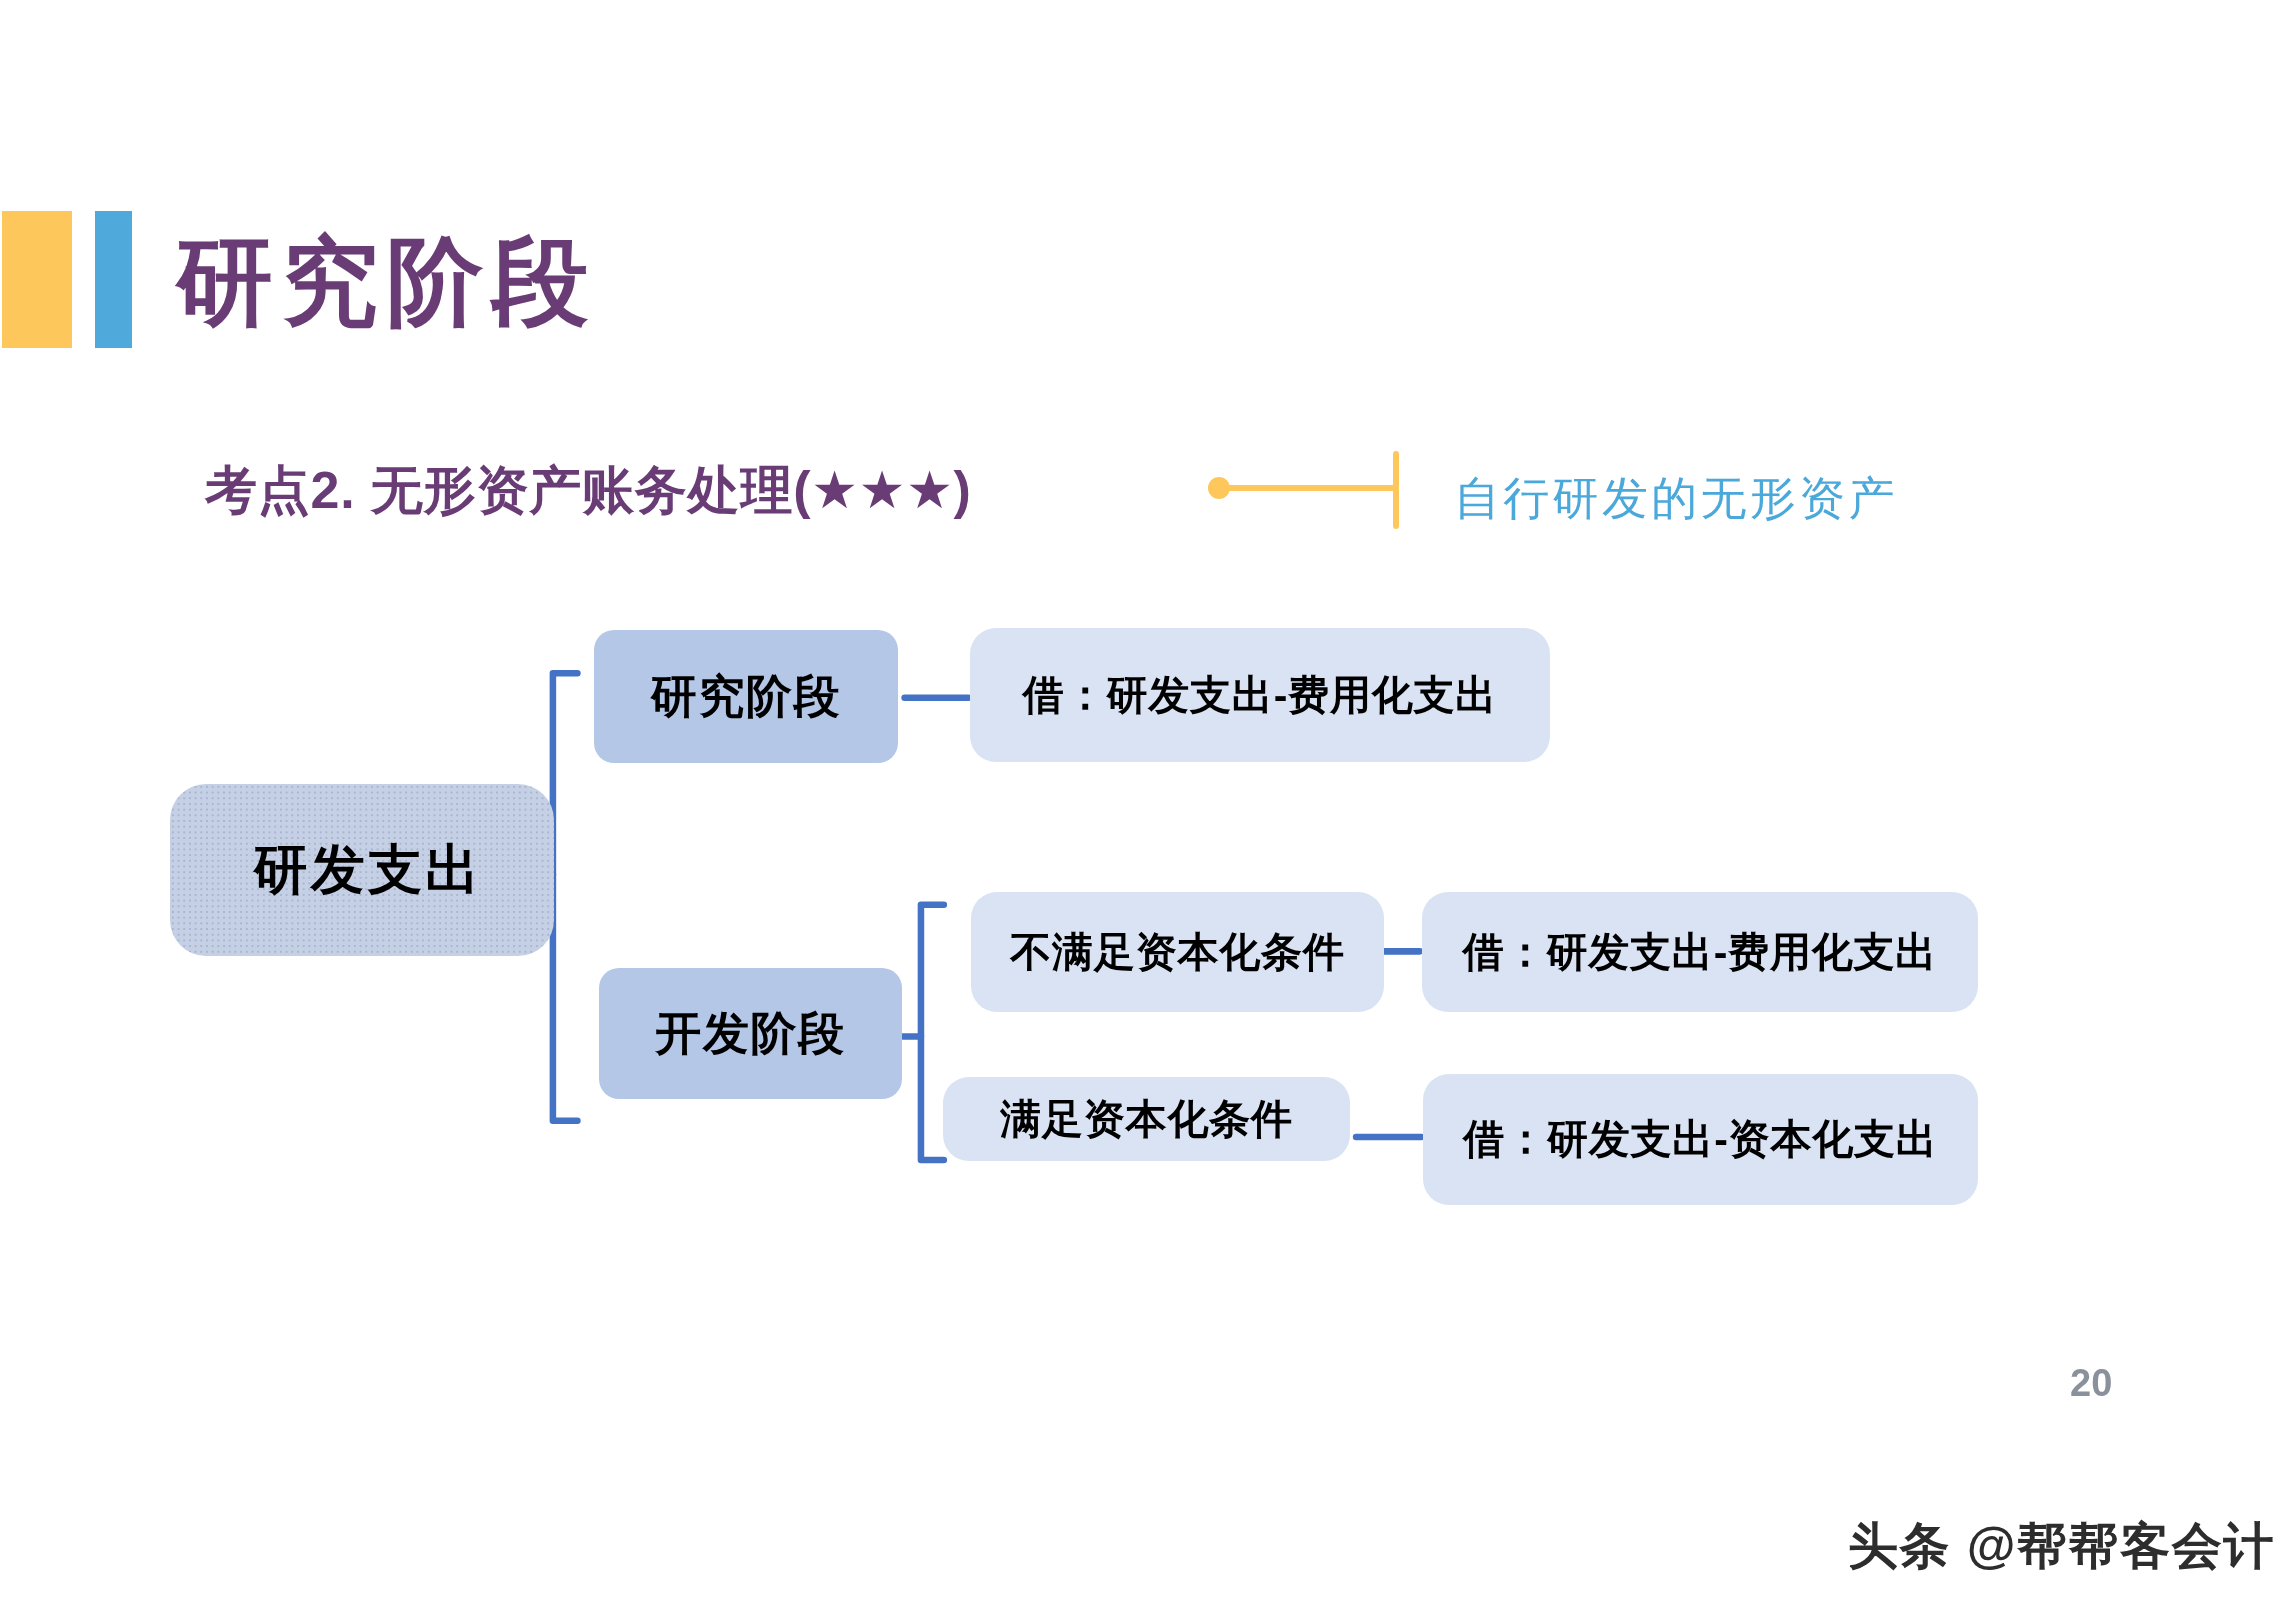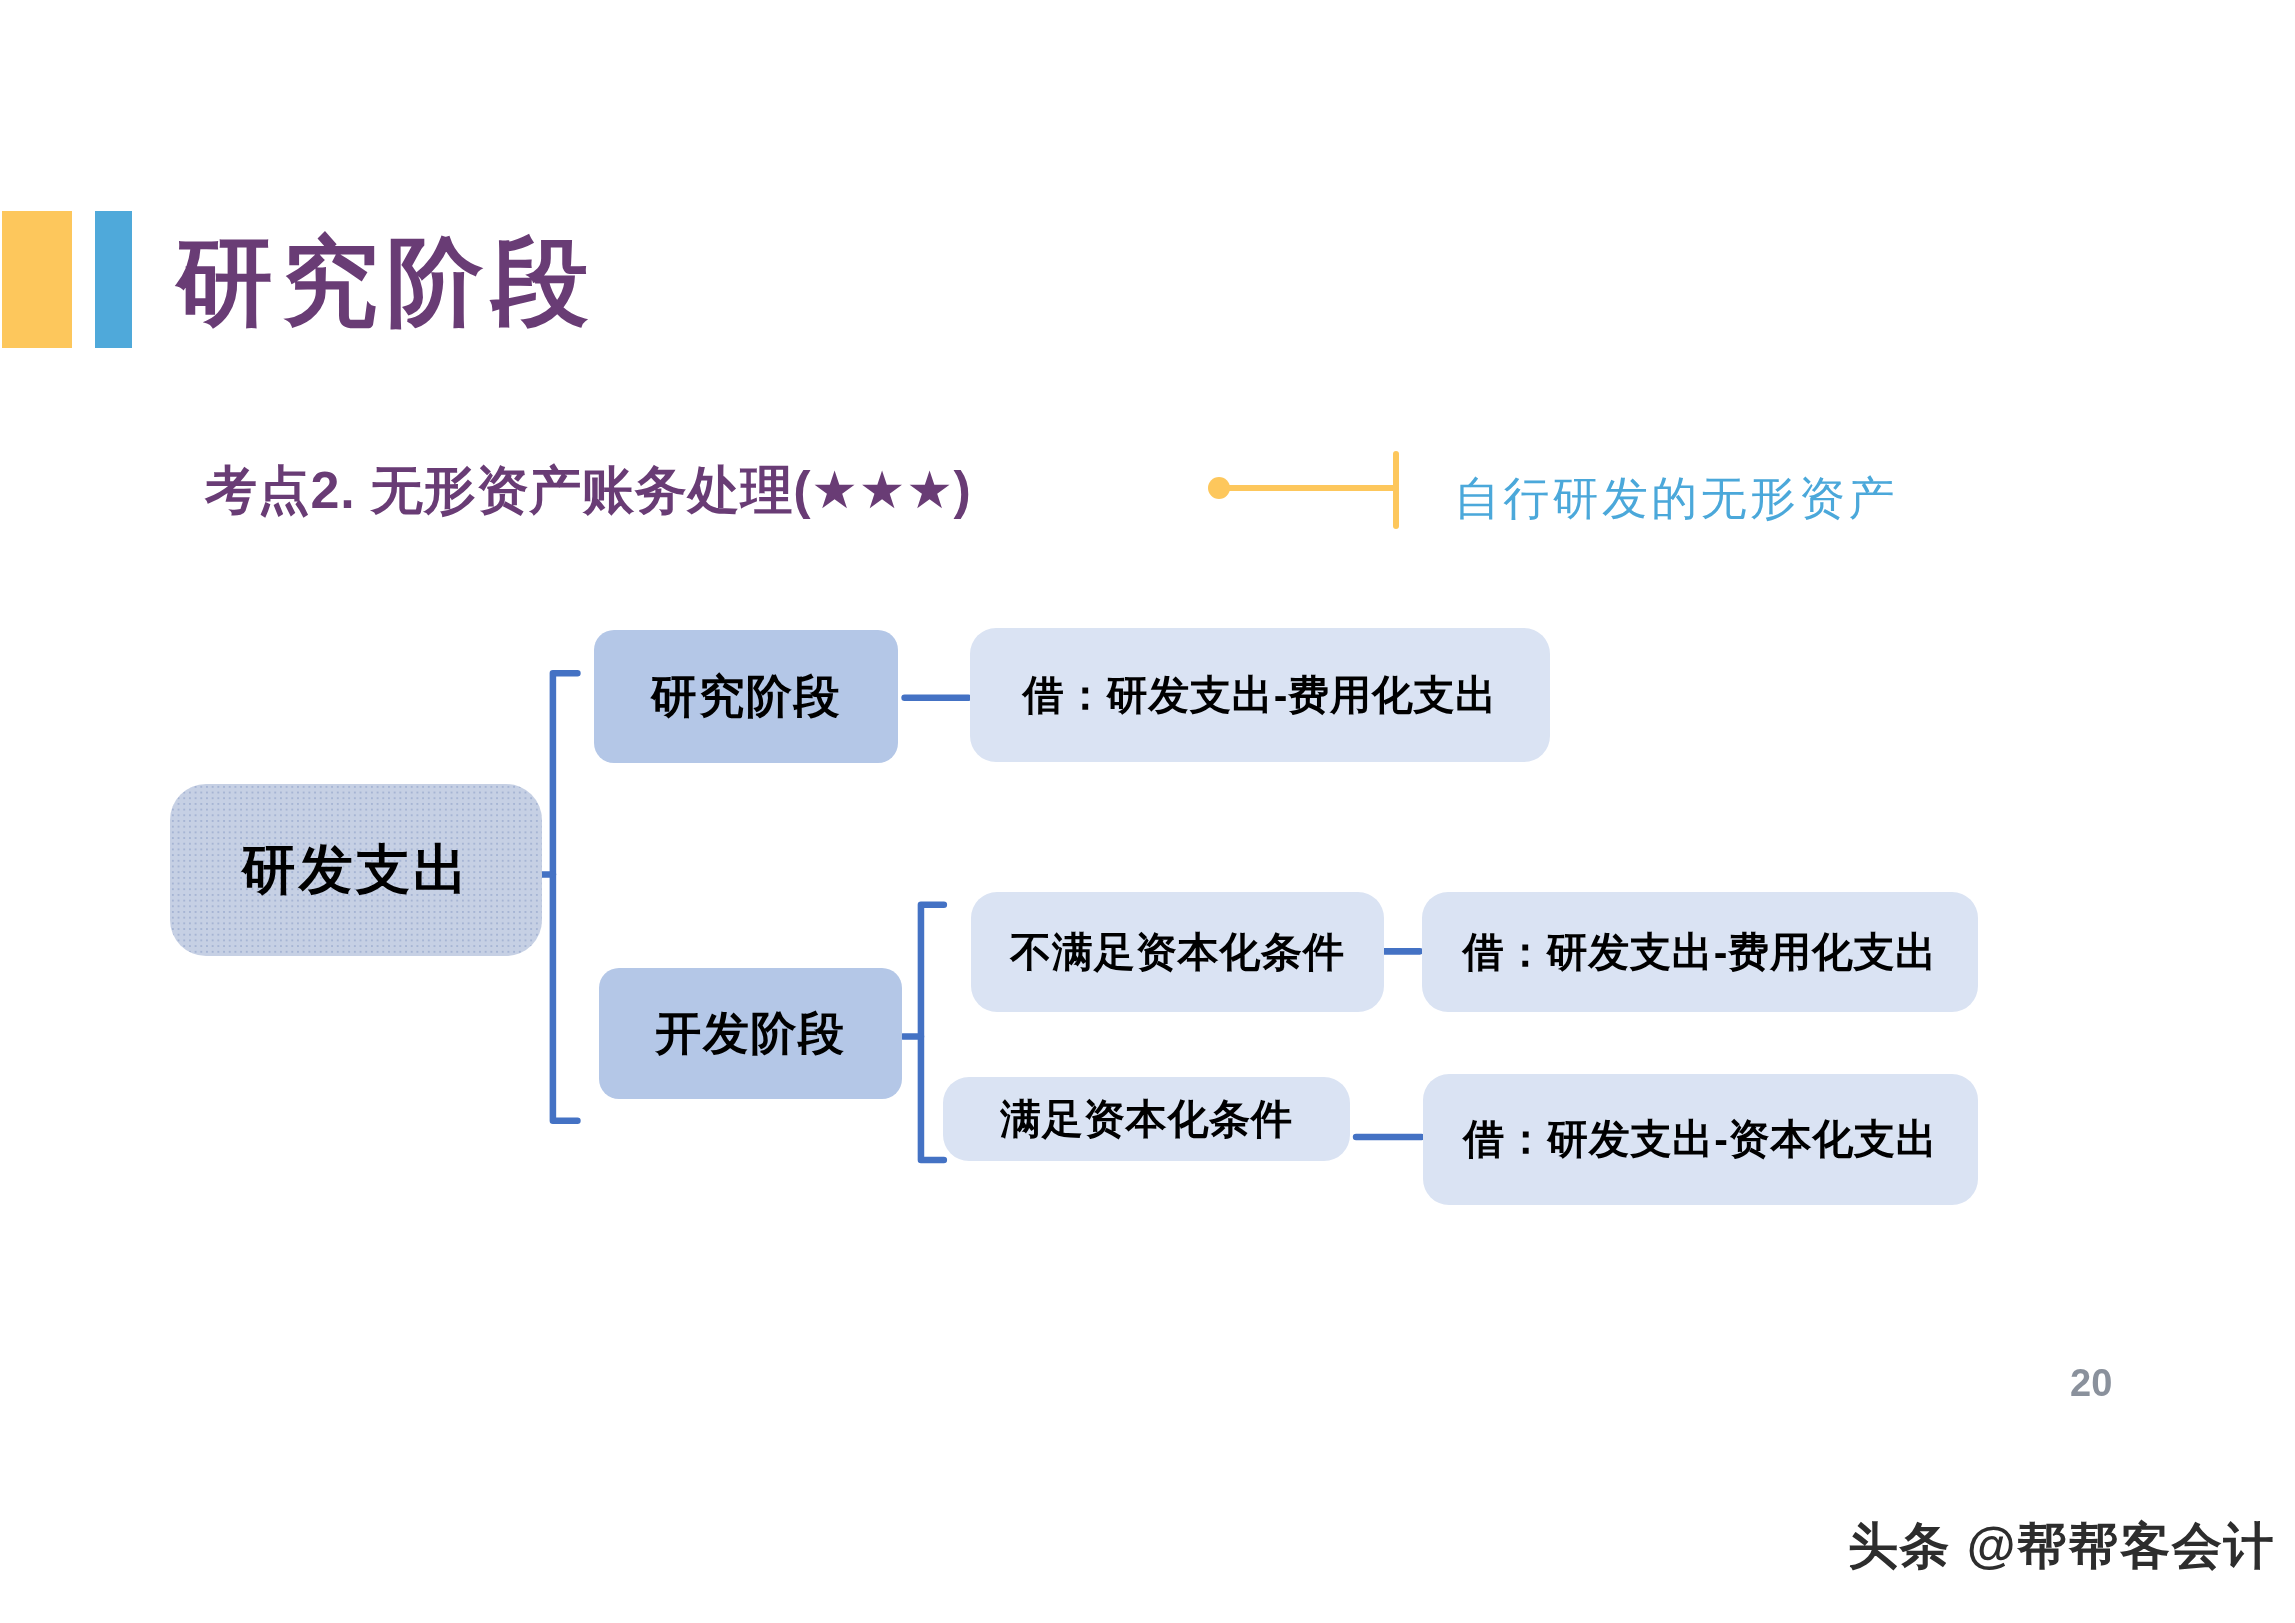--- a/index.html
+++ b/index.html
@@ -110,21 +110,21 @@
   <svg class="connectors" viewBox="0 0 2806 1984" xmlns="http://www.w3.org/2000/svg">
     <path d="M706 823 L676 823 L676 1370 L706 1370"></path>
     <path d="M658 1069 L676 1069"></path>
     <path d="M1106 853 L1184 853"></path>
     <path d="M1154 1106 L1126 1106 L1126 1418 L1154 1418"></path>
     <path d="M1104 1267 L1126 1267"></path>
     <path d="M1660 1163 L1736 1163"></path>
     <path d="M1658 1390 L1738 1390"></path>
   </svg>
 
-  <div class="node node-root" style="left:170px;top:784px;width:372px;height:172px;">
+  <div class="node node-root" style="left:170px;top:784px;width:372px;height:172px;padding-left:12px;">
     <span>研发支出</span>
   </div>
 
   <div class="node node-stage" style="left:594px;top:630px;width:304px;height:133px;">
     <span>研究阶段</span>
   </div>
 
   <div class="node node-entry" style="left:970px;top:628px;width:580px;height:134px;">
     <span>借：研发支出-费用化支出</span>
   </div>

